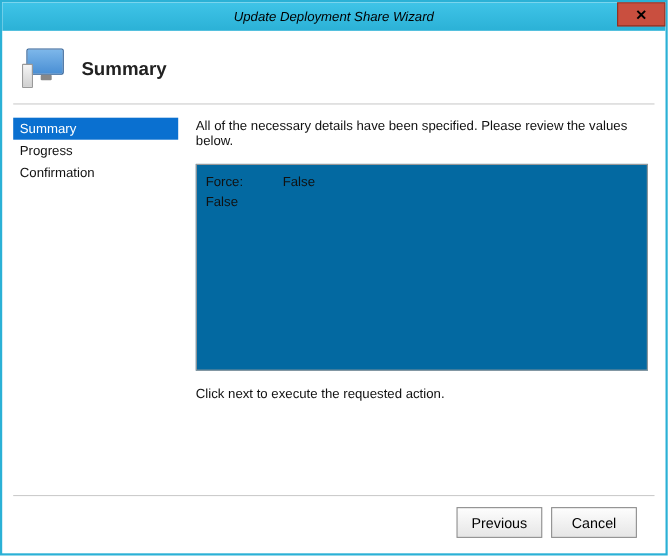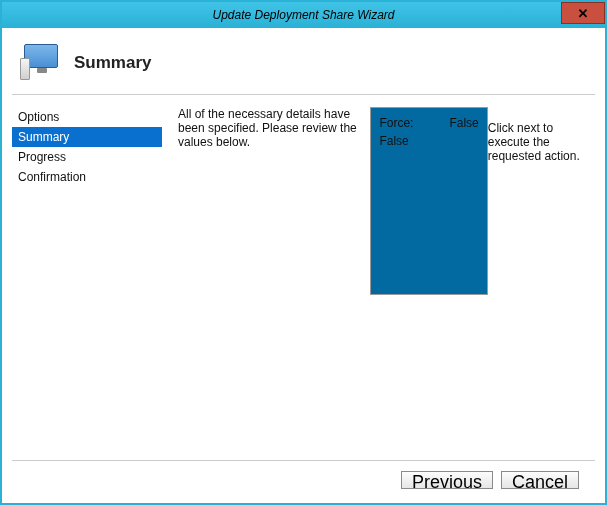--- a/index.html
+++ b/index.html
@@ -109,21 +109,21 @@
       line-height: 16px;
     }
     .sidebar-item.selected {
       background: #0a70d0;
       color: #fff;
     }
     .main {
       flex: 1;
       padding: 6px 6px 0 16px;
       display: flex;
-      flex-direction: row;
+      flex-direction: column;
       justify-content: flex-end;
     }
     .instruction {
       font-size: 12px;
       color: #111;
       margin-bottom: 14px;
     }
     .details-label {
       font-size: 12px;
       margin-bottom: 4px;
@@ -149,22 +149,22 @@
     .button-bar {
       display: flex;
       justify-content: flex-end;
       gap: 8px;
       padding: 10px 16px 14px 0;
       border-top: 1px solid #ccc;
       margin: 0 10px;
     }
     .btn {
       min-width: 78px;
-      height: 18px;
-      font-size: 18px;
+      height: 28px;
+      font-size: 13px;
       background: linear-gradient(#fdfdfd, #e6e6e6);
       border: 1px solid #8a8a8a;
       cursor: pointer;
       padding: 0 10px;
     }
     .spacer-flex { flex: 1; }
   </style>
 </head>
 <body>
 
@@ -180,23 +180,20 @@
     <div class="monitor"></div>
     <div class="tower"></div>
   </div>
   <div class="page-title">Summary</div>
 </div>
 
 <div class="divider"></div>
 
 <div class="body">
   <div class="sidebar">
-    <div class="sidebar-item">
-      <span>Options</span>
-    </div>
     <div class="sidebar-item selected">
       <span>Summary</span>
     </div>
     <div class="sidebar-item">
       <span>Progress</span>
     </div>
     <div class="sidebar-item">
       <span>Confirmation</span>
     </div>
   </div>

